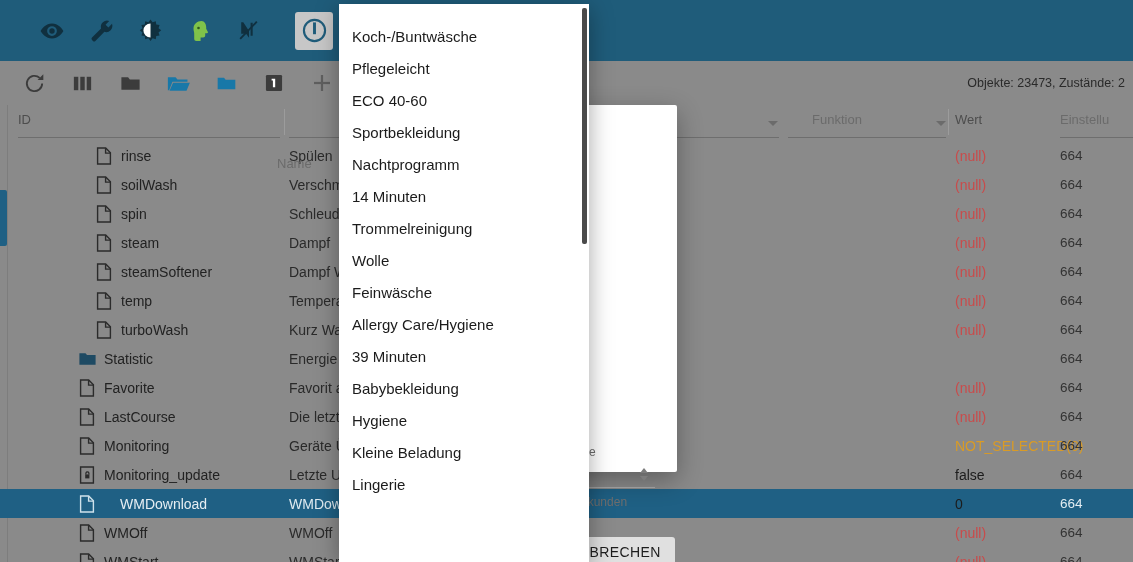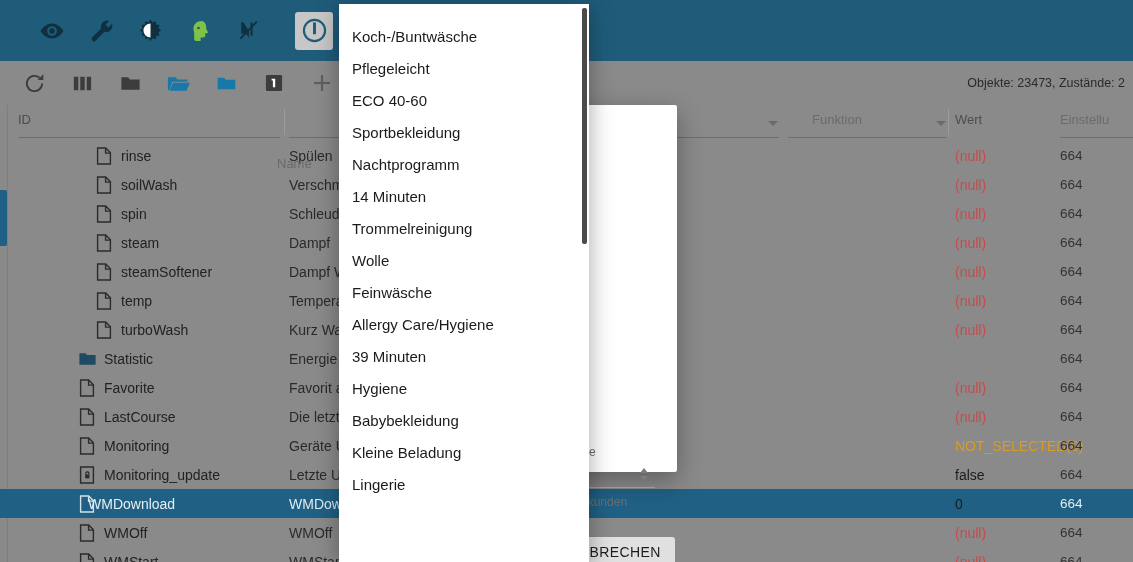--- a/index.html
+++ b/index.html
@@ -530,21 +530,21 @@
         <span class="rval v-plain">false</span>
         <span class="rset">664</span>
       </div>
       <div class="row selected">
         <span class="tree-icon" style="left: 78px;">
           <svg width="16" height="18" viewBox="0 0 16 18">
             <path fill="none" stroke="#cfe2eb" stroke-width="1.4" d="M1.6 1h8.1l4.7 4.7V17H1.6z"></path>
             <path fill="none" stroke="#cfe2eb" stroke-width="1.4" d="M9.6 1.2v4.9h4.7"></path>
           </svg>
         </span>
-        <span class="rid" style="left: 88px;">WMDownload</span>
+        <span class="rid" style="left: 120px;">WMDownload</span>
         <span class="rname">WMDow</span>
         <span class="rval v-plain">0</span>
         <span class="rset">664</span>
       </div>
       <div class="row">
         <span class="tree-icon" style="left: 78px;">
           <svg width="16" height="18" viewBox="0 0 16 18">
             <path fill="none" stroke="#2b2b2b" stroke-width="1.4" d="M1.6 1h8.1l4.7 4.7V17H1.6z"></path>
             <path fill="none" stroke="#2b2b2b" stroke-width="1.4" d="M9.6 1.2v4.9h4.7"></path>
           </svg>
@@ -587,22 +587,22 @@
         <div class="dd-item">Pflegeleicht</div>
         <div class="dd-item">ECO 40-60</div>
         <div class="dd-item">Sportbekleidung</div>
         <div class="dd-item">Nachtprogramm</div>
         <div class="dd-item">14 Minuten</div>
         <div class="dd-item">Trommelreinigung</div>
         <div class="dd-item">Wolle</div>
         <div class="dd-item">Feinwäsche</div>
         <div class="dd-item">Allergy Care/Hygiene</div>
         <div class="dd-item">39 Minuten</div>
+        <div class="dd-item">Babybekleidung</div>
         <div class="dd-item">Hygiene</div>
-        <div class="dd-item">Babybekleidung</div>
         <div class="dd-item">Kleine Beladung</div>
         <div class="dd-item">Lingerie</div>
       </div>
     <div class="dd-scrollbar-track"></div>
     <div class="dd-scrollbar-thumb"></div>
   </div>
 
 </div>
 
 </body></html>

